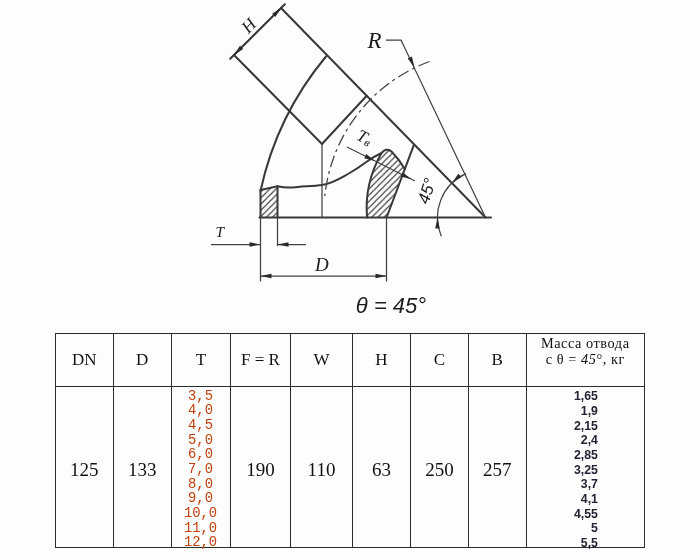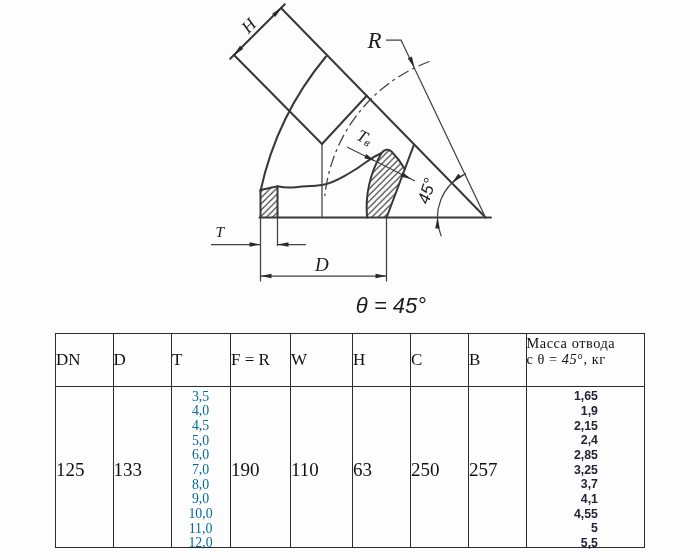--- a/index.html
+++ b/index.html
@@ -1,19 +1,19 @@
 <!DOCTYPE html>
 <html><head>
 <meta charset="utf-8">
 <style>
 html,body{margin:0;padding:0;}
 body{width:700px;height:560px;background:#fdfdfd;position:relative;font-family:"Liberation Serif",serif;}
 #stage{position:absolute;left:0;top:0;width:700px;height:560px;}
 table.t{position:absolute;left:55px;top:333px;border-collapse:collapse;table-layout:fixed;}
-table.t td{border:1.2px solid #2b2b2b;padding:0;vertical-align:middle;
+table.t td{border:1.2px solid #2b2b2b;padding:0;text-align:center;vertical-align:middle;
   font-family:"Liberation Serif",serif;font-size:13.5px;color:#111;}
 table.t tr.hd td{height:51px;font-size:17px;}
 table.t tr.bd td{height:153px;font-size:19px;padding-top:7px;}
 .it{font-style:italic;}
 </style>
 </head>
 <body>
 <svg id="stage" viewBox="0 0 700 560">
 <defs>
 <pattern id="hatch" width="6.2" height="6.2" patternUnits="userSpaceOnUse">
@@ -125,14 +125,14 @@
   <td></td>
   <td>190</td>
         <td>110</td>
         <td>63</td>
         <td>250</td>
         <td>257</td>
   <td></td>
 </tr>
 </tbody>
   </table>
-<div style="position:absolute;left:171px;top:389.6px;width:59px;text-align:center;font-family:Liberation Serif, serif;font-size:13.8px;line-height:14.68px;color:#0369a1;">3,5<br>4,0<br>4,5<br>5,0<br>6,0<br>7,0<br>8,0<br>9,0<br>10,0<br>11,0<br>12,0</div>
+<div style="position:absolute;left:171px;top:389.6px;width:59px;text-align:center;font-family:Liberation Mono, monospace;font-size:13.8px;line-height:14.68px;color:#c2410c;">3,5<br>4,0<br>4,5<br>5,0<br>6,0<br>7,0<br>8,0<br>9,0<br>10,0<br>11,0<br>12,0</div>
 <div style="position:absolute;left:574px;top:389.2px;text-align:right;font-family:'Liberation Sans',sans-serif;font-weight:bold;font-size:12.3px;line-height:14.68px;color:#232335;">1,65<br>1,9<br>2,15<br>2,4<br>2,85<br>3,25<br>3,7<br>4,1<br>4,55<br>5<br>5,5</div>
 
 </body></html>

